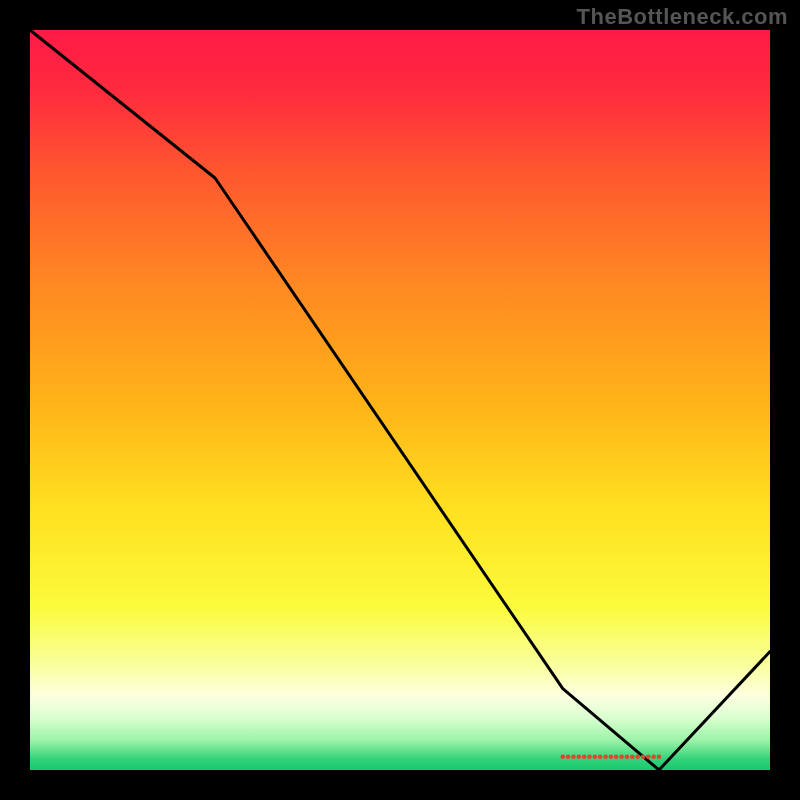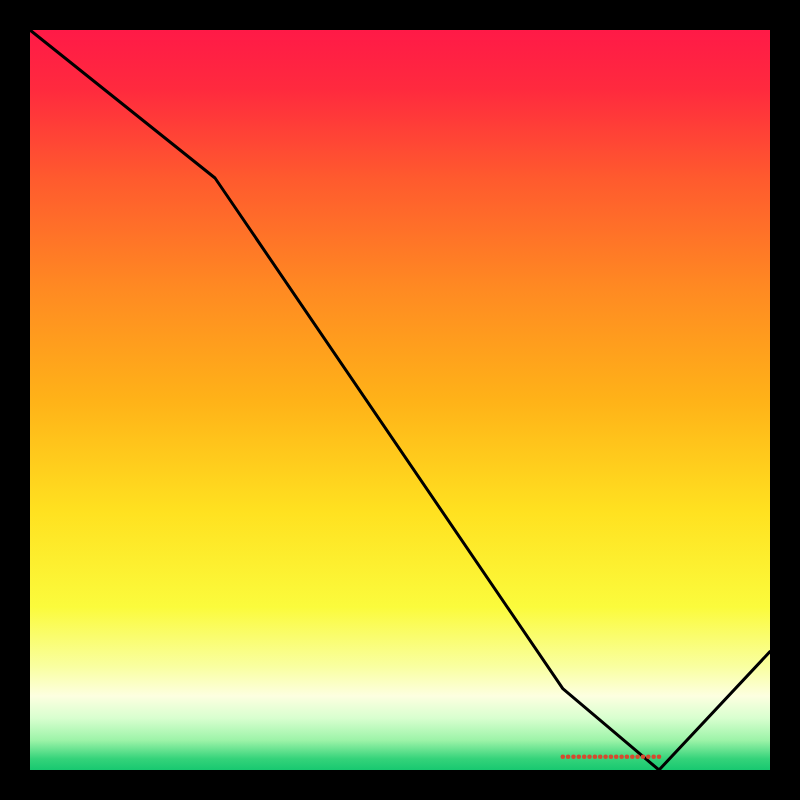--- a/index.html
+++ b/index.html
@@ -47,20 +47,21 @@
     letter-spacing: -0.5px;
     white-space: nowrap;
     user-select: none;
   }
 </style>
 </head>
 <body>
 
 <div class="stage">
 
+  <div class="attribution">TheBottleneck.com</div>
 
   <div class="plot-frame">
     <svg id="chart-svg" viewBox="0 0 740 740" width="740" height="740" preserveAspectRatio="none">
       <defs>
         <linearGradient id="bg-grad" x1="0" y1="0" x2="0" y2="1">
             <stop offset="0.00%" stop-color="#ff1a47"></stop>
             <stop offset="8.00%" stop-color="#ff2a3e"></stop>
             <stop offset="20.00%" stop-color="#ff5a2e"></stop>
             <stop offset="35.00%" stop-color="#ff8a22"></stop>
             <stop offset="50.00%" stop-color="#ffb218"></stop>

